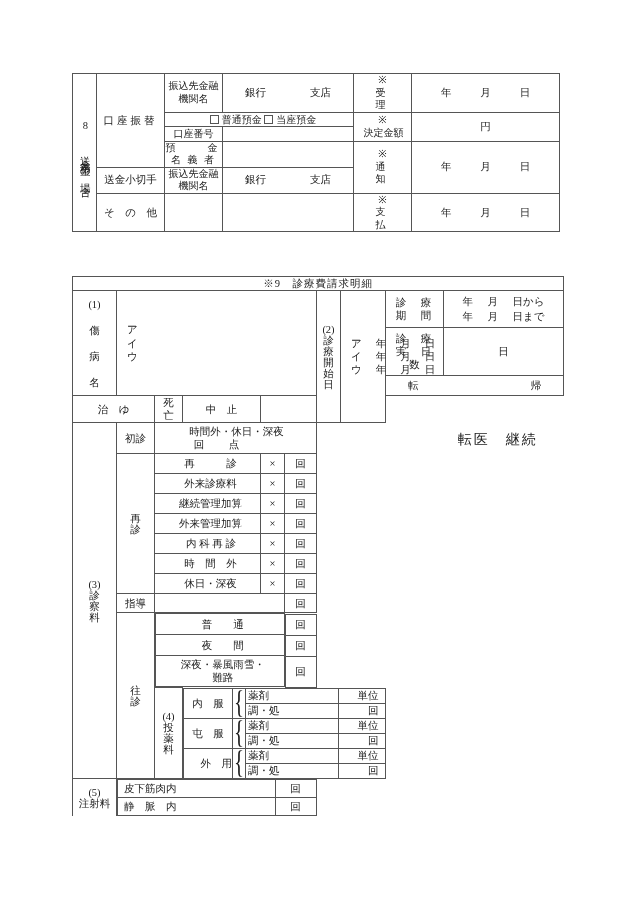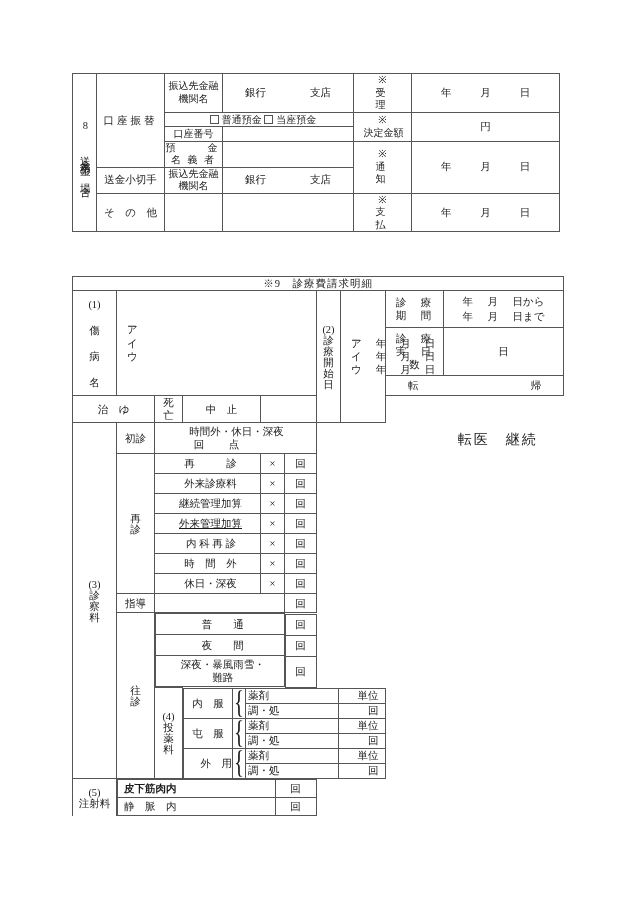--- a/index.html
+++ b/index.html
@@ -353,21 +353,21 @@
         <td colspan="2" class="lbl-left" style="height:19px;padding-left:6px;margin-left:22px;">外来診療料</td>
         <td>×</td>
         <td>回</td>
       </tr>
       <tr>
         <td colspan="2" class="lbl-left" style="height:19px;padding-left:6px;">継続管理加算</td>
         <td>×</td>
         <td>回</td>
       </tr>
       <tr>
-        <td colspan="2" class="lbl-left" style="height:19px;padding-left:6px;text-decoration:underline;">外来管理加算</td>
+        <td colspan="2" class="lbl-left" style="height:19px;padding-left:6px;">外来管理加算</td>
         <td>×</td>
         <td>回</td>
       </tr>
       <tr>
         <td colspan="2" class="lbl-left" style="height:19px;padding-left:7px;">内 科 再 診</td>
         <td>×</td>
         <td>回</td>
       </tr>
       <tr>
         <td colspan="2" class="lbl-left" style="height:19px;padding-left:6px;">時　間　外</td>
@@ -479,21 +479,21 @@
         <td class="no-b">
           <div class="vstack" style="padding:2px 0;">
             <span>(5)</span>
             <span>注射料</span>
           </div>
         </td>
         <td colspan="5" class="nb" style="padding:0;border-right:1px solid #555;">
           <table class="sub-tbl">
             <tbody>
                 <tr>
-              <td style="height:17px;text-align:left;padding-left:6px;font-weight:bold;">皮下筋肉内</td>
+              <td style="height:17px;text-align:left;padding-left:6px;">皮下筋肉内</td>
               <td style="width:40px;text-align:center;">回</td>
             </tr>
             <tr>
               <td style="height:17px;text-align:left;padding-left:6px;">静　脈　内</td>
               <td style="text-align:center;">回</td>
             </tr>
           </tbody>
             </table>
         </td>
       </tr>

